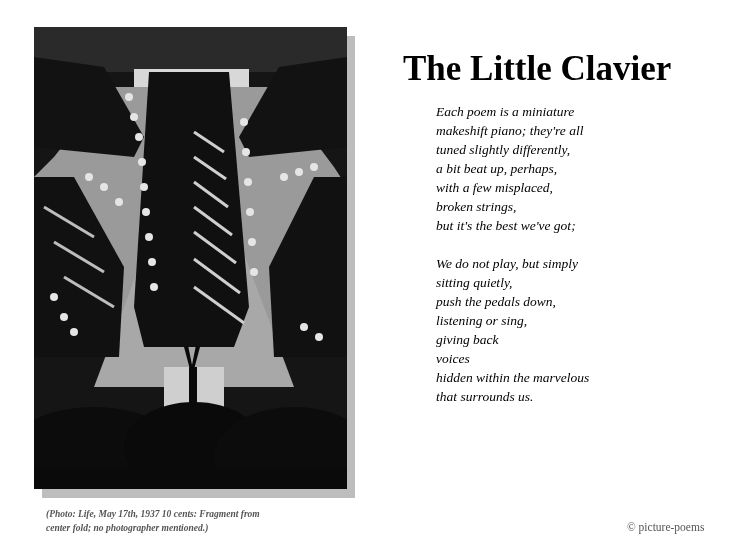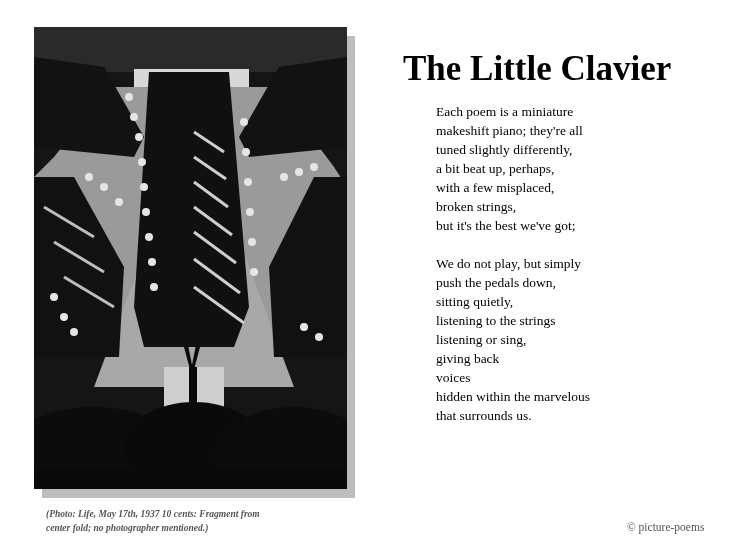--- a/index.html
+++ b/index.html
@@ -22,21 +22,21 @@
     position: absolute; left: 46px; top: 507px; width: 240px;
     font-size: 9.5px; line-height: 14px; font-style: italic; font-weight: bold;
     color: #555;
   }
   .title {
     position: absolute; left: 403px; top: 50px;
     font-size: 35px; font-weight: bold; line-height: 38px; white-space: nowrap;
   }
   .poem {
     position: absolute; left: 436px; top: 102px;
-    font-size: 13.5px; line-height: 19px;
+    font-size: 13.5px; line-height: 19px; font-style: italic;
   }
   .stanza { margin: 0 0 19px 0; }
   .line { display: block; white-space: nowrap; }
   .copyright {
     position: absolute; left: 627px; top: 521px;
     font-size: 11.5px; font-weight: normal; color: #555; white-space: nowrap;
   }
 </style>
 </head>
 <body>
@@ -122,23 +122,22 @@
     <span class="line">Each poem is a miniature</span>
     <span class="line">makeshift piano; they're all</span>
     <span class="line">tuned slightly differently,</span>
     <span class="line">a bit beat up, perhaps,</span>
     <span class="line">with a few misplaced,</span>
     <span class="line">broken strings,</span>
     <span class="line">but it's the best we've got;</span>
   </div>
   <div class="stanza">
     <span class="line">We do not play, but simply</span>
+    <span class="line">sitting quietly,</span>
     <span class="line">push the pedals down,</span>
-    <span class="line">sitting quietly,</span>
-    <span class="line">listening to the strings</span>
     <span class="line">listening or sing,</span>
     <span class="line">giving back</span>
     <span class="line">voices</span>
     <span class="line">hidden within the marvelous</span>
     <span class="line">that surrounds us.</span>
   </div>
 </div>
 
 <div class="copyright">© picture-poems</div>
 

